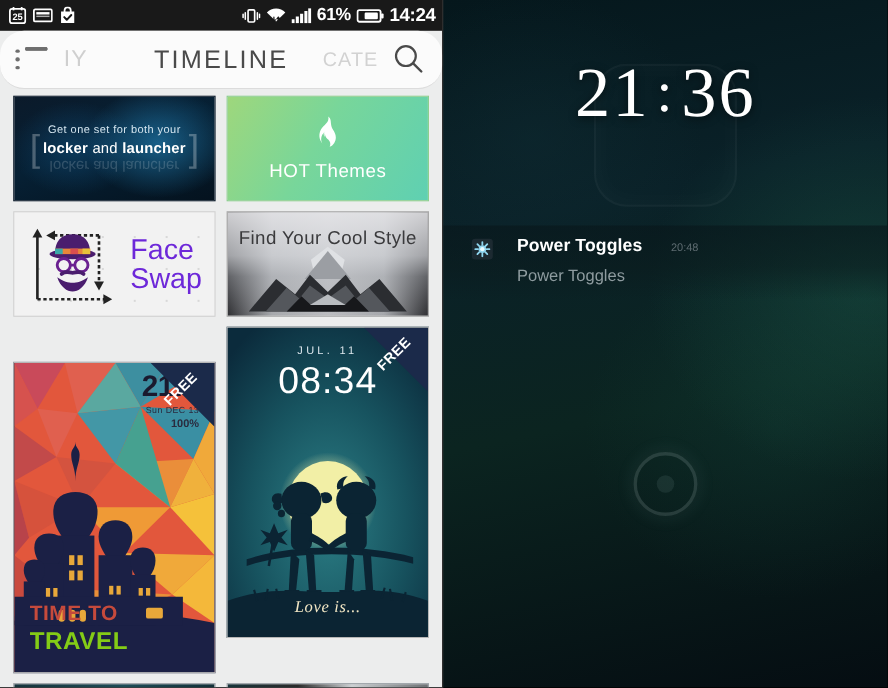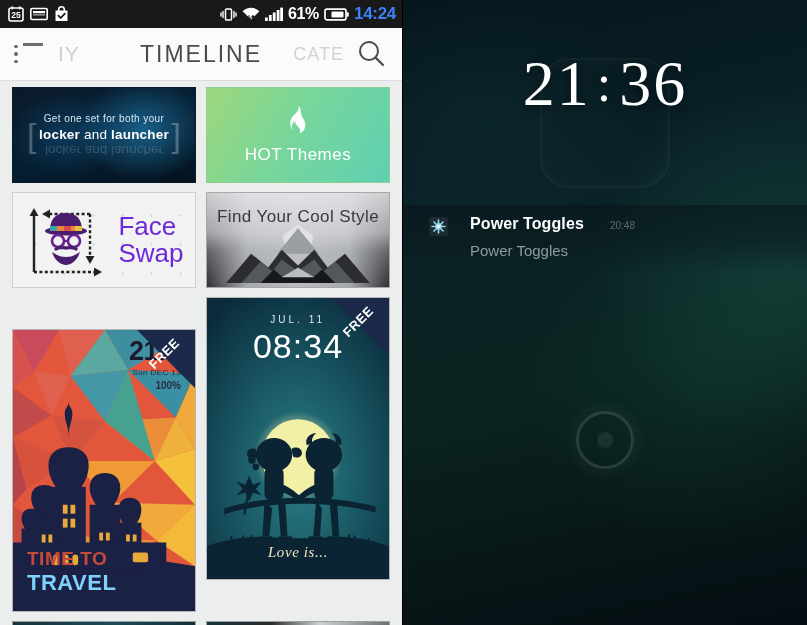--- a/index.html
+++ b/index.html
@@ -28,30 +28,31 @@
     padding: 0 6px 0 8px;
     color: #fff;
   }
   .sb-left { display: flex; align-items: center; gap: 6px; }
   .sb-right { display: flex; align-items: center; gap: 5px; margin-left: auto; }
   .sb-icon { display: block; }
   .sb-text {
     font-size: 16px; font-weight: bold; color: #fff;
     letter-spacing: -0.3px; line-height: 1;
   }
-  .sb-clock { font-size: 17px; font-weight: bold; color:#3b82f6; letter-spacing: -0.3px;}
+  .sb-clock { font-size: 17px; font-weight: bold; color:#ffffff; letter-spacing: -0.3px;}
 
   
   .appbar {
     height: 53px; width: 100%;
     background: #fbfbfb;
     border-bottom: 1px solid #dcdcdc;
     display: flex; align-items: center;
     position: relative;
     padding: 16px 14px;
+    border-radius: 22px;
   }
   .listicon { width: 30px; height: 22px; position: relative; flex: 0 0 auto;}
   .listicon i {
     position: absolute; left: 9px; height: 2.6px; width: 20px;
     background: #6e6e6e; border-radius: 1px;
   }
   .listicon i:nth-child(1){ top: 2px; }
   .listicon i:nth-child(2){ top: 9.5px; }
   .listicon i:nth-child(3){ top: 17px; }
   .listicon b {
@@ -170,21 +171,21 @@
     color:#fff; font-size: 13px; font-weight: bold; letter-spacing:.5px;
   }
 
   
   .tv-clock { position:absolute; top: 8px; right: 14px; text-align:right; z-index:5; }
   .tv-clock .t1 { font-size: 27px; color:#1a1a2e; font-weight:600; letter-spacing:-.5px; line-height:1; }
   .tv-clock .t2 { font-size: 8px; color:#2a2a3e; letter-spacing:.4px; margin-top:3px;padding-left:23px; }
   .tv-clock .t3 { font-size: 10px; color:#2a2a3e; font-weight:600; margin-top:3px; }
   .tv-title { position:absolute; left: 14px; bottom: 16px; z-index: 5; }
   .tv-title .a { font-size: 19px; color:#c64a3c; font-weight: bold; letter-spacing:.5px; line-height:1.15;}
-  .tv-title .b { font-size: 22px; color:#7dd3fc; font-weight: bold; letter-spacing:.5px; line-height:1.15;}
+  .tv-title .b { font-size: 22px; color:#84cc16; font-weight: bold; letter-spacing:.5px; line-height:1.15;}
 
   
   .lv-top { position:absolute; top: 16px; left:0; right:0; text-align:center; z-index:5; }
   .lv-date { font-size: 10px; color:#dfe9ef; letter-spacing: 3px; padding-left: 48px; }
   .lv-date .dow { margin-left: 34px; letter-spacing: 1px;}
   .lv-time { font-size: 34px; color:#fff; font-weight:300; letter-spacing: 1px; margin-top: 2px; }
   .lv-caption {
     position:absolute; bottom: 18px; left:0; right:0; text-align:center; z-index:5;
     font-size: 15px; color:#f1e6c4; font-family:"Liberation Serif", serif; font-style: italic;
     letter-spacing:.6px;

